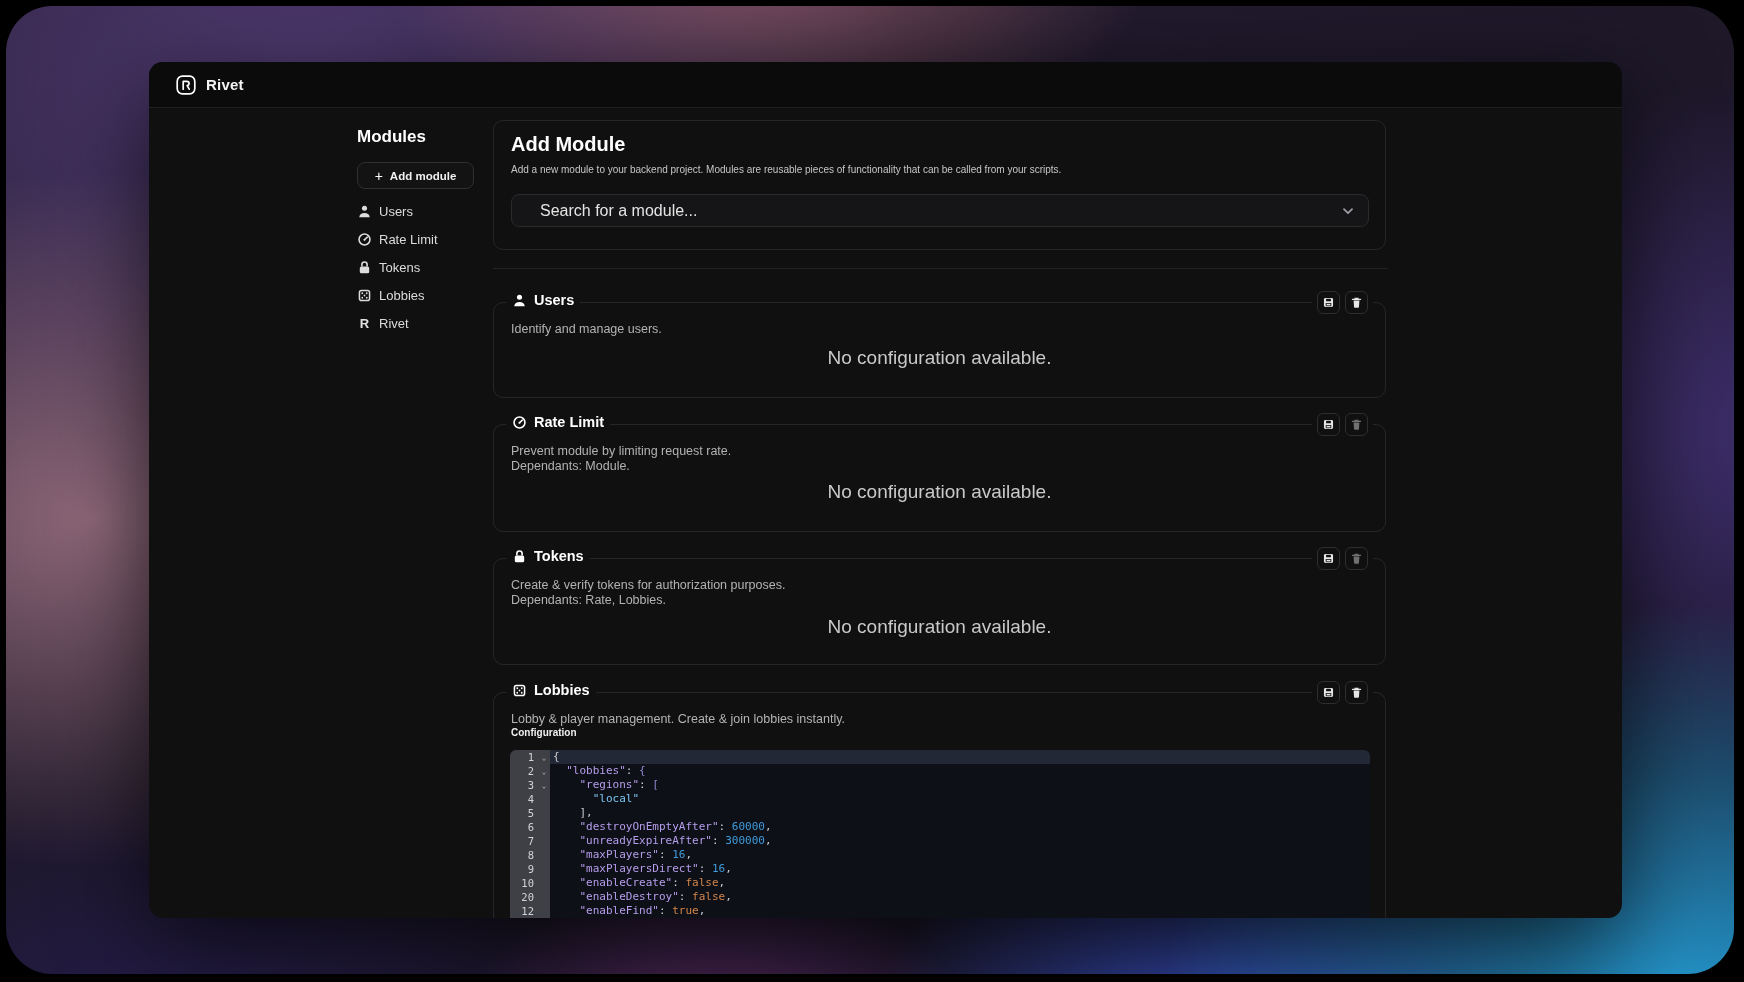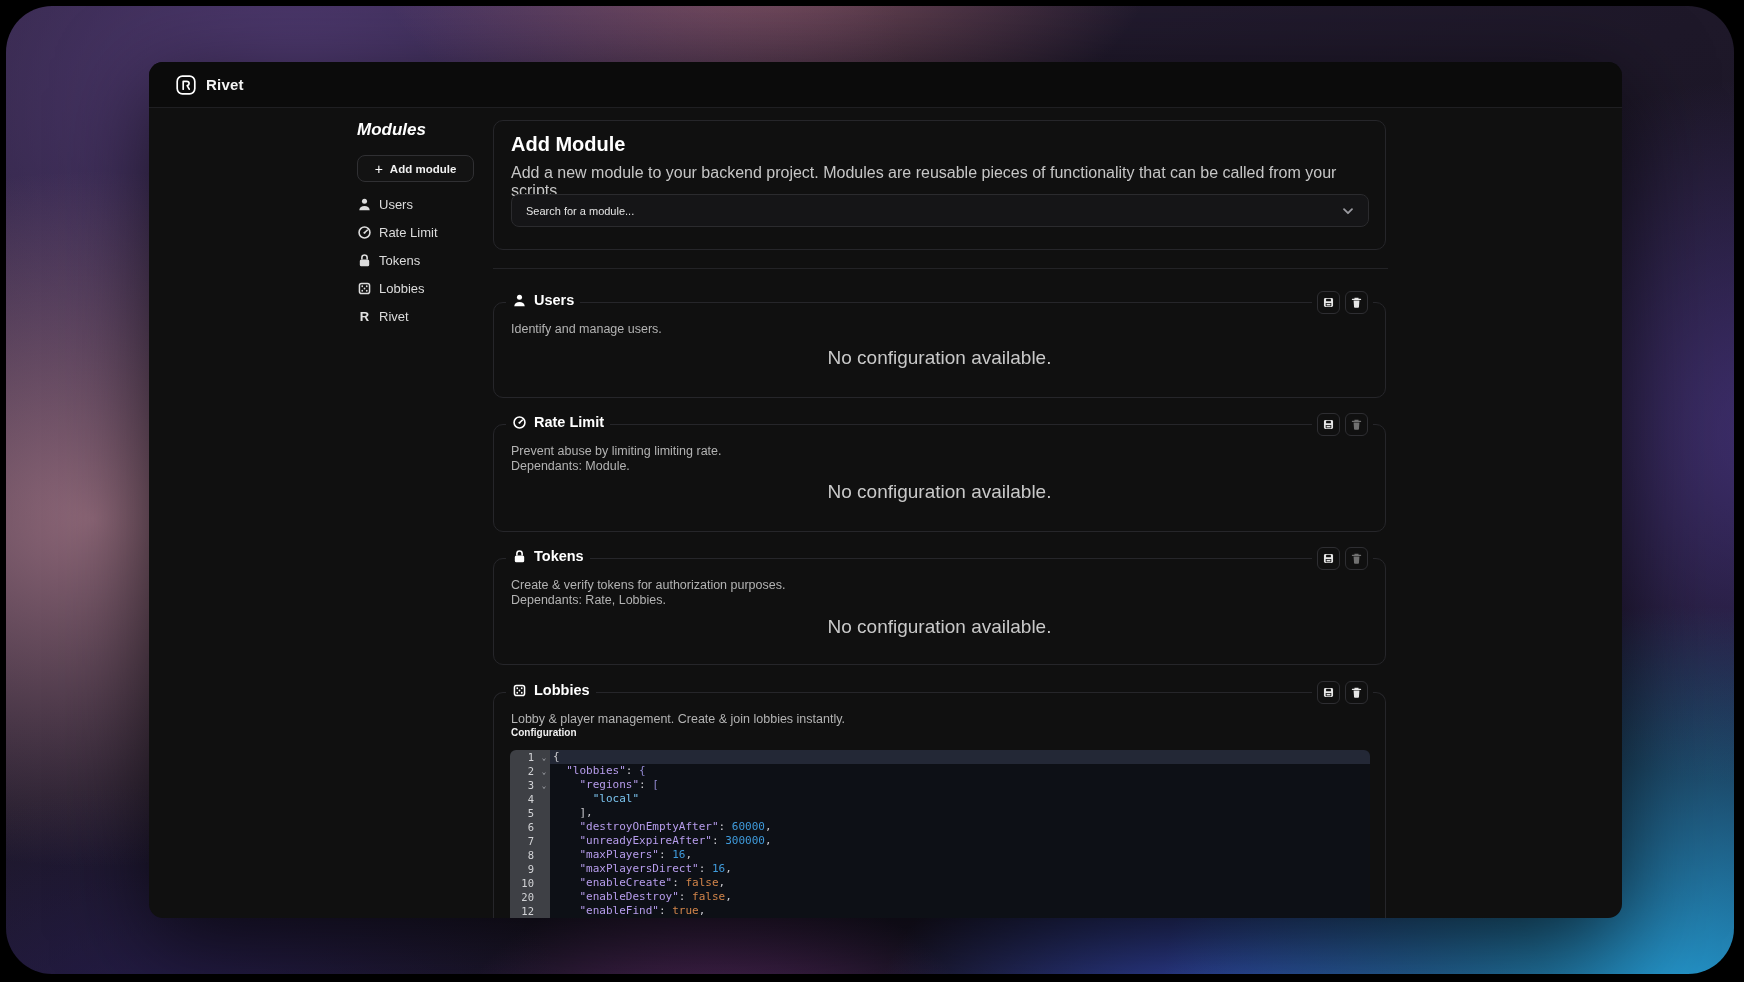--- a/index.html
+++ b/index.html
@@ -27,48 +27,49 @@
     background:#101010;border-radius:14px;overflow:hidden;
     box-shadow:0 24px 90px rgba(0,0,0,.65);
   }
   .topbar{
     position:absolute;left:0;top:0;right:0;height:45px;background:#0b0b0b;
     border-bottom:1px solid #1f1f22;display:flex;align-items:center;padding-left:27px;gap:10px;
   }
   .brand{color:#f4f4f4;font-size:15px;font-weight:700;letter-spacing:.2px;}
   
   .sidebar{position:absolute;left:208px;top:45px;width:135px;}
-  .sb-title{color:#fff;font-size:17px;font-weight:700;margin-top:13px;font-style:italic;}
+  .sb-title{color:#fff;font-size:17px;font-weight:700;margin-top:20px;}
   .sb-add{
     margin-top:15px;width:117px;height:27px;border:1px solid #303033;border-radius:8px;
     background:#131313;color:#f0f0f0;font-size:11.5px;font-weight:600;
     display:flex;align-items:center;justify-content:center;gap:7px;cursor:pointer;
     font-family:"Liberation Sans",sans-serif;
   }
   .sb-add .plus{font-size:14px;font-weight:400;line-height:1;color:#fff;}
   .sb-list{margin-top:8px;}
   .sb-item{height:28px;display:flex;align-items:center;gap:7px;color:#dcdcdc;font-size:13px;cursor:pointer;}
   .sb-item .r-glyph{font-weight:600;font-size:13px;color:#e2e2e2;width:15px;text-align:center;}
   
   .main{position:absolute;left:344px;top:45px;width:895px;}
   .card{
     position:absolute;left:0;width:893px;border:1px solid #26262a;border-radius:10px;
     background:transparent;box-sizing:border-box;
   }
   .card-add{top:13px;height:130px;}
   .ca-title{position:absolute;left:17px;top:12px;color:#fff;font-size:20px;font-weight:700;}
-  .ca-desc{position:absolute;left:17px;top:43px;color:#c6c6c6;font-size:16px;}
+  .ca-desc{position:absolute;left:17px;top:43px;color:#c6c6c6;font-size:10px;}
   .ca-search{
     position:absolute;left:17px;top:73px;width:858px;height:33px;border:1px solid #2b2b2e;
     border-radius:8px;background:#151517;display:flex;align-items:center;box-sizing:border-box;
     padding:0 12px;cursor:pointer;
   }
   .ca-search input{
-    flex:1;background:transparent;border:none;outline:none;color:#d946ef;font-size:11px;
+    flex:1;background:transparent;border:none;outline:none;color:#d946ef;font-size:16px;
     font-family:"Liberation Sans",sans-serif;
+    margin-left:14px;
   }
   .ca-search input::placeholder{color:#e4e4e4;opacity:1;}
   .divider{position:absolute;left:0;top:161px;width:895px;height:1px;background:#232326;}
   
   .mcard .legend{
     position:absolute;left:12px;top:-11px;background:#101010;padding:0 6px;
     display:flex;align-items:center;gap:7px;
   }
   .mcard .legend .mname{color:#fff;font-size:14.5px;font-weight:700;}
   .mcard .actions{
@@ -251,21 +252,21 @@
         </button>
         <button class="icon-btn dim">
           <svg width="13" height="13" viewBox="0 0 16 16">
               <path d="M3 4.2 h10" stroke="#e6e6e6" stroke-width="1.5" stroke-linecap="round"></path>
               <path d="M6.2 4 V3 h3.6 v1" fill="none" stroke="#e6e6e6" stroke-width="1.4"></path>
               <path d="M4.4 5.6 h7.2 l-.6 8 a1 1 0 0 1-1 .9 H6 a1 1 0 0 1-1-.9z" fill="#e6e6e6"></path>
             </svg>
         </button>
       </div>
       <div class="mdesc">
-        <div>Prevent abuse by limiting limiting rate.</div>
+        <div>Prevent module by limiting request rate.</div>
         <div>Dependants: Module.</div>
       </div>
       <div class="noconf" style="top:56px">No configuration available.</div>
     </div>
 
     <div class="card mcard card-tokens">
       <div class="legend">
         <span>
           <svg width="15" height="15" viewBox="0 0 16 16">
               <rect x="3" y="7" width="10" height="7" rx="1.6" fill="#fff"></rect>

